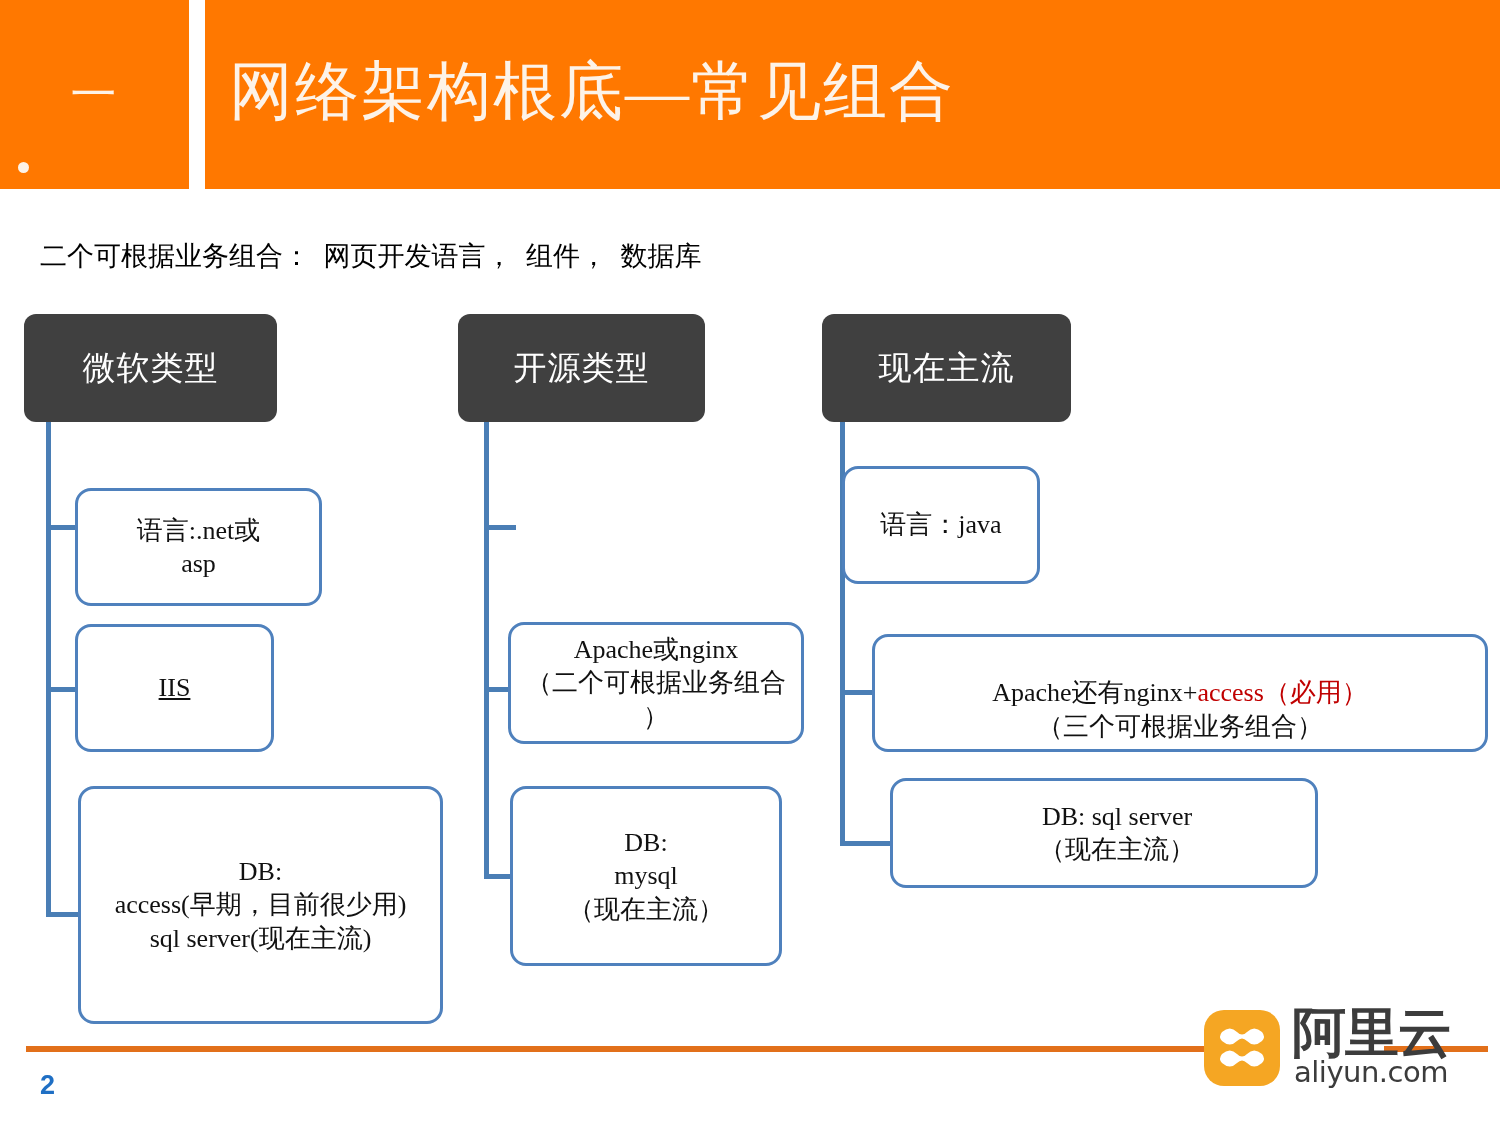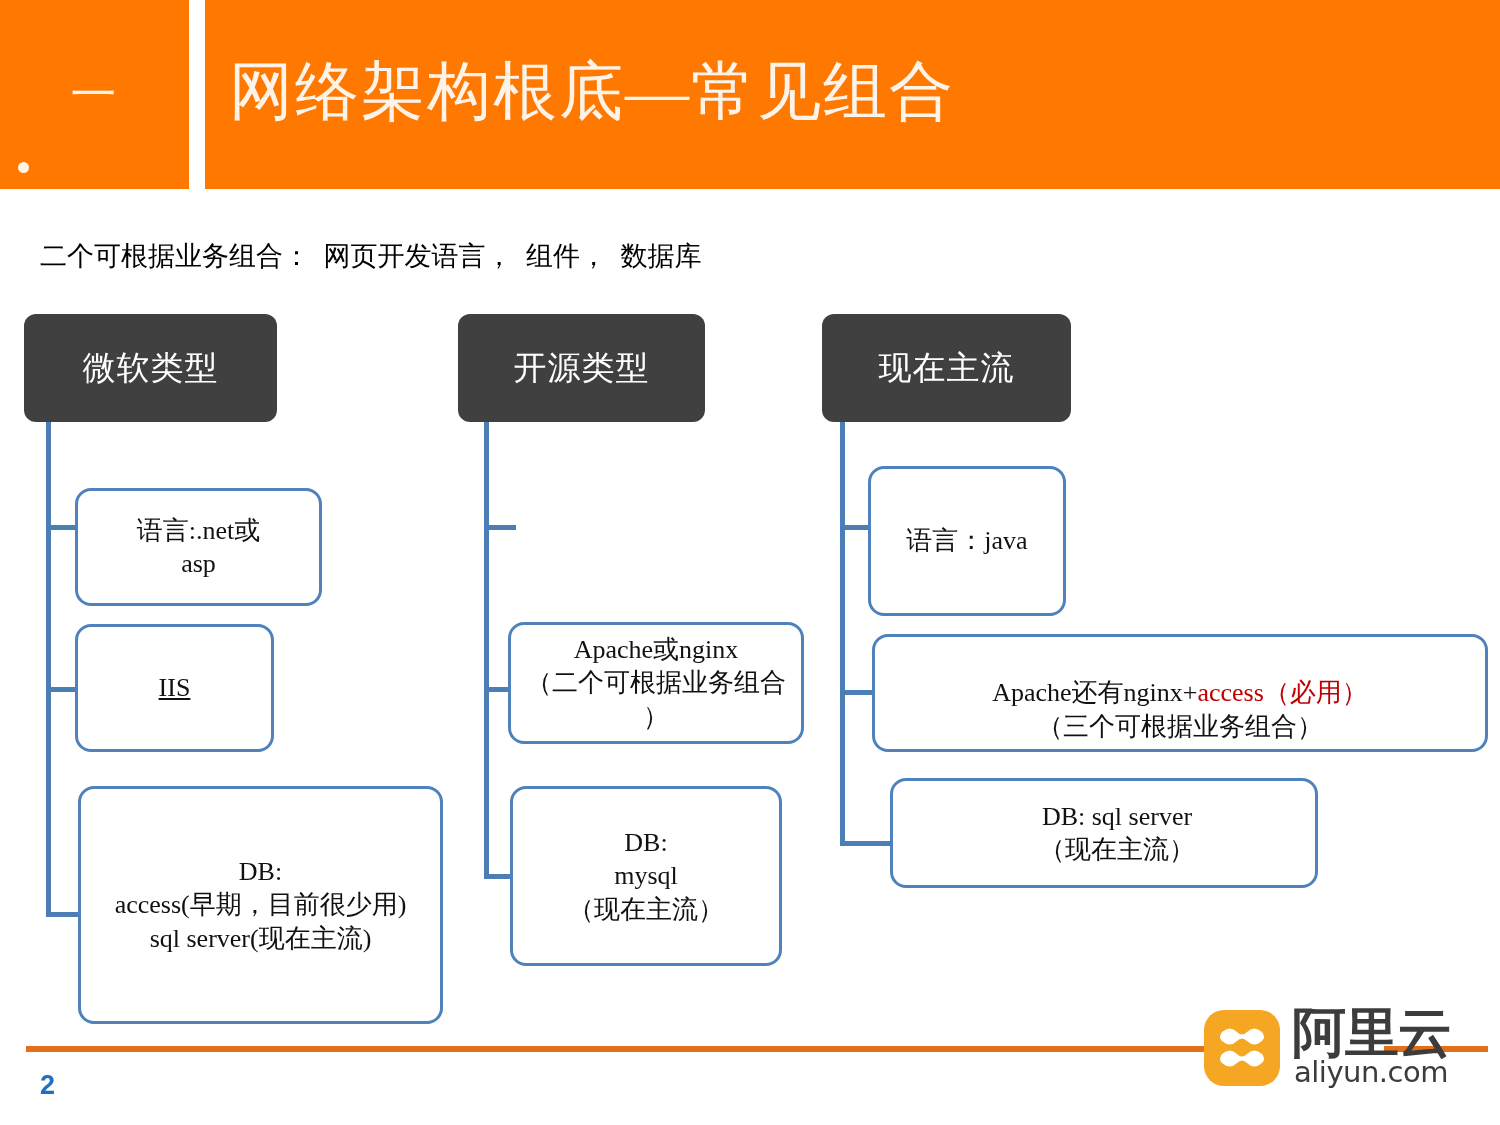--- a/index.html
+++ b/index.html
@@ -210,21 +210,21 @@
 （现在主流）</div>
 
   <div class="col-head" style="left:822px; top:314px; width:249px; height:108px;">
     <span>现在主流</span>
   </div>
   <div class="vline" style="left:840px; top:422px; height:424px;"></div>
   <div class="hline" style="left:840px; top:525px; width:36px;"></div>
   <div class="hline" style="left:840px; top:690px; width:36px;"></div>
   <div class="hline" style="left:840px; top:841px; width:50px;"></div>
 
-  <div class="node" style="left:868px; top:466px; width:198px; height:150px;">语言：java</div>
+  <div class="node" style="left:842px; top:466px; width:198px; height:118px;">语言：java</div>
 
   <div class="node" style="left:872px; top:634px; width:616px; height:118px;">
     <div>
       <span>Apache还有nginx+</span><span class="red">access（必用）</span><span>
 （三个可根据业务组合）</span>
     </div>
   </div>
 
   <div class="node" style="left:890px; top:778px; width:428px; height:110px;padding-left:34px;">DB:    sql server
 （现在主流）</div>

